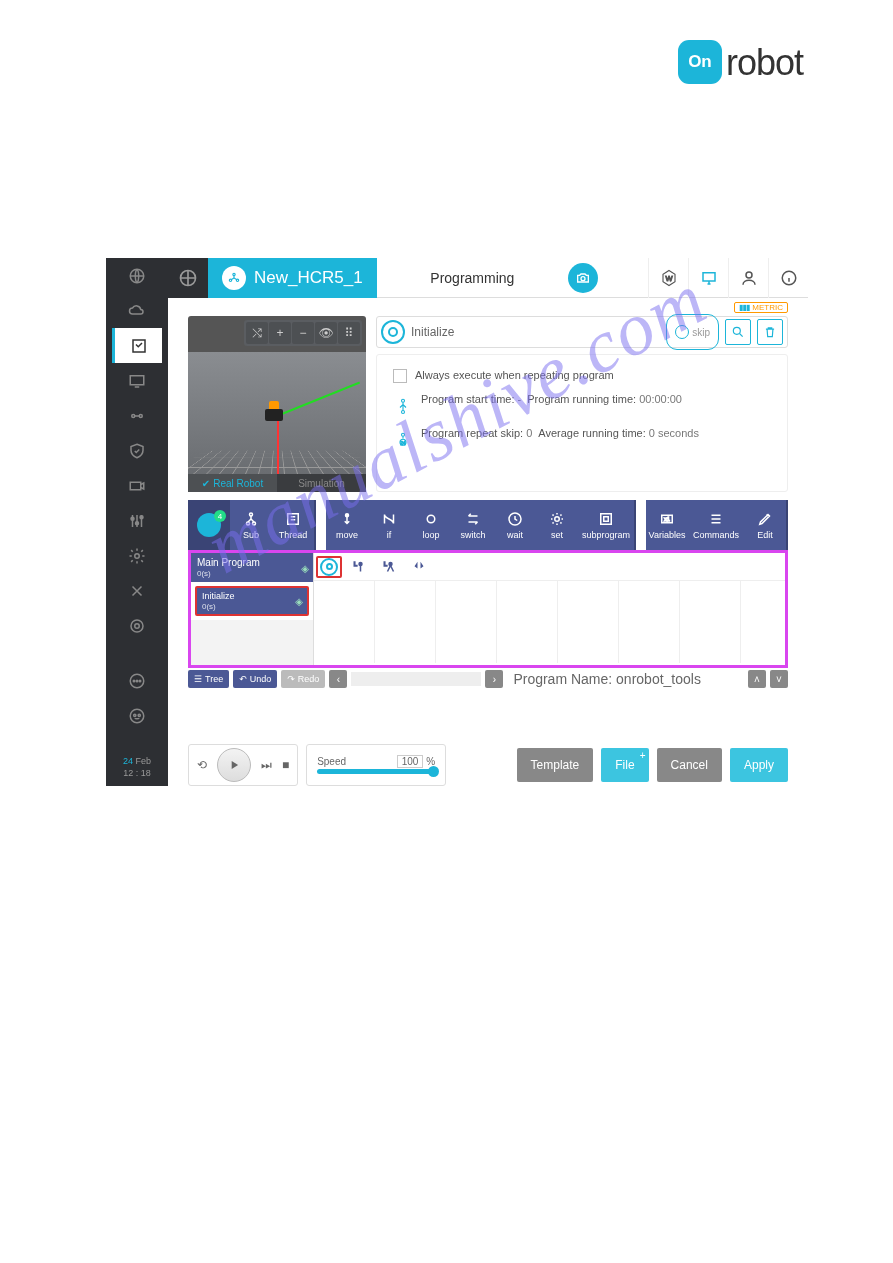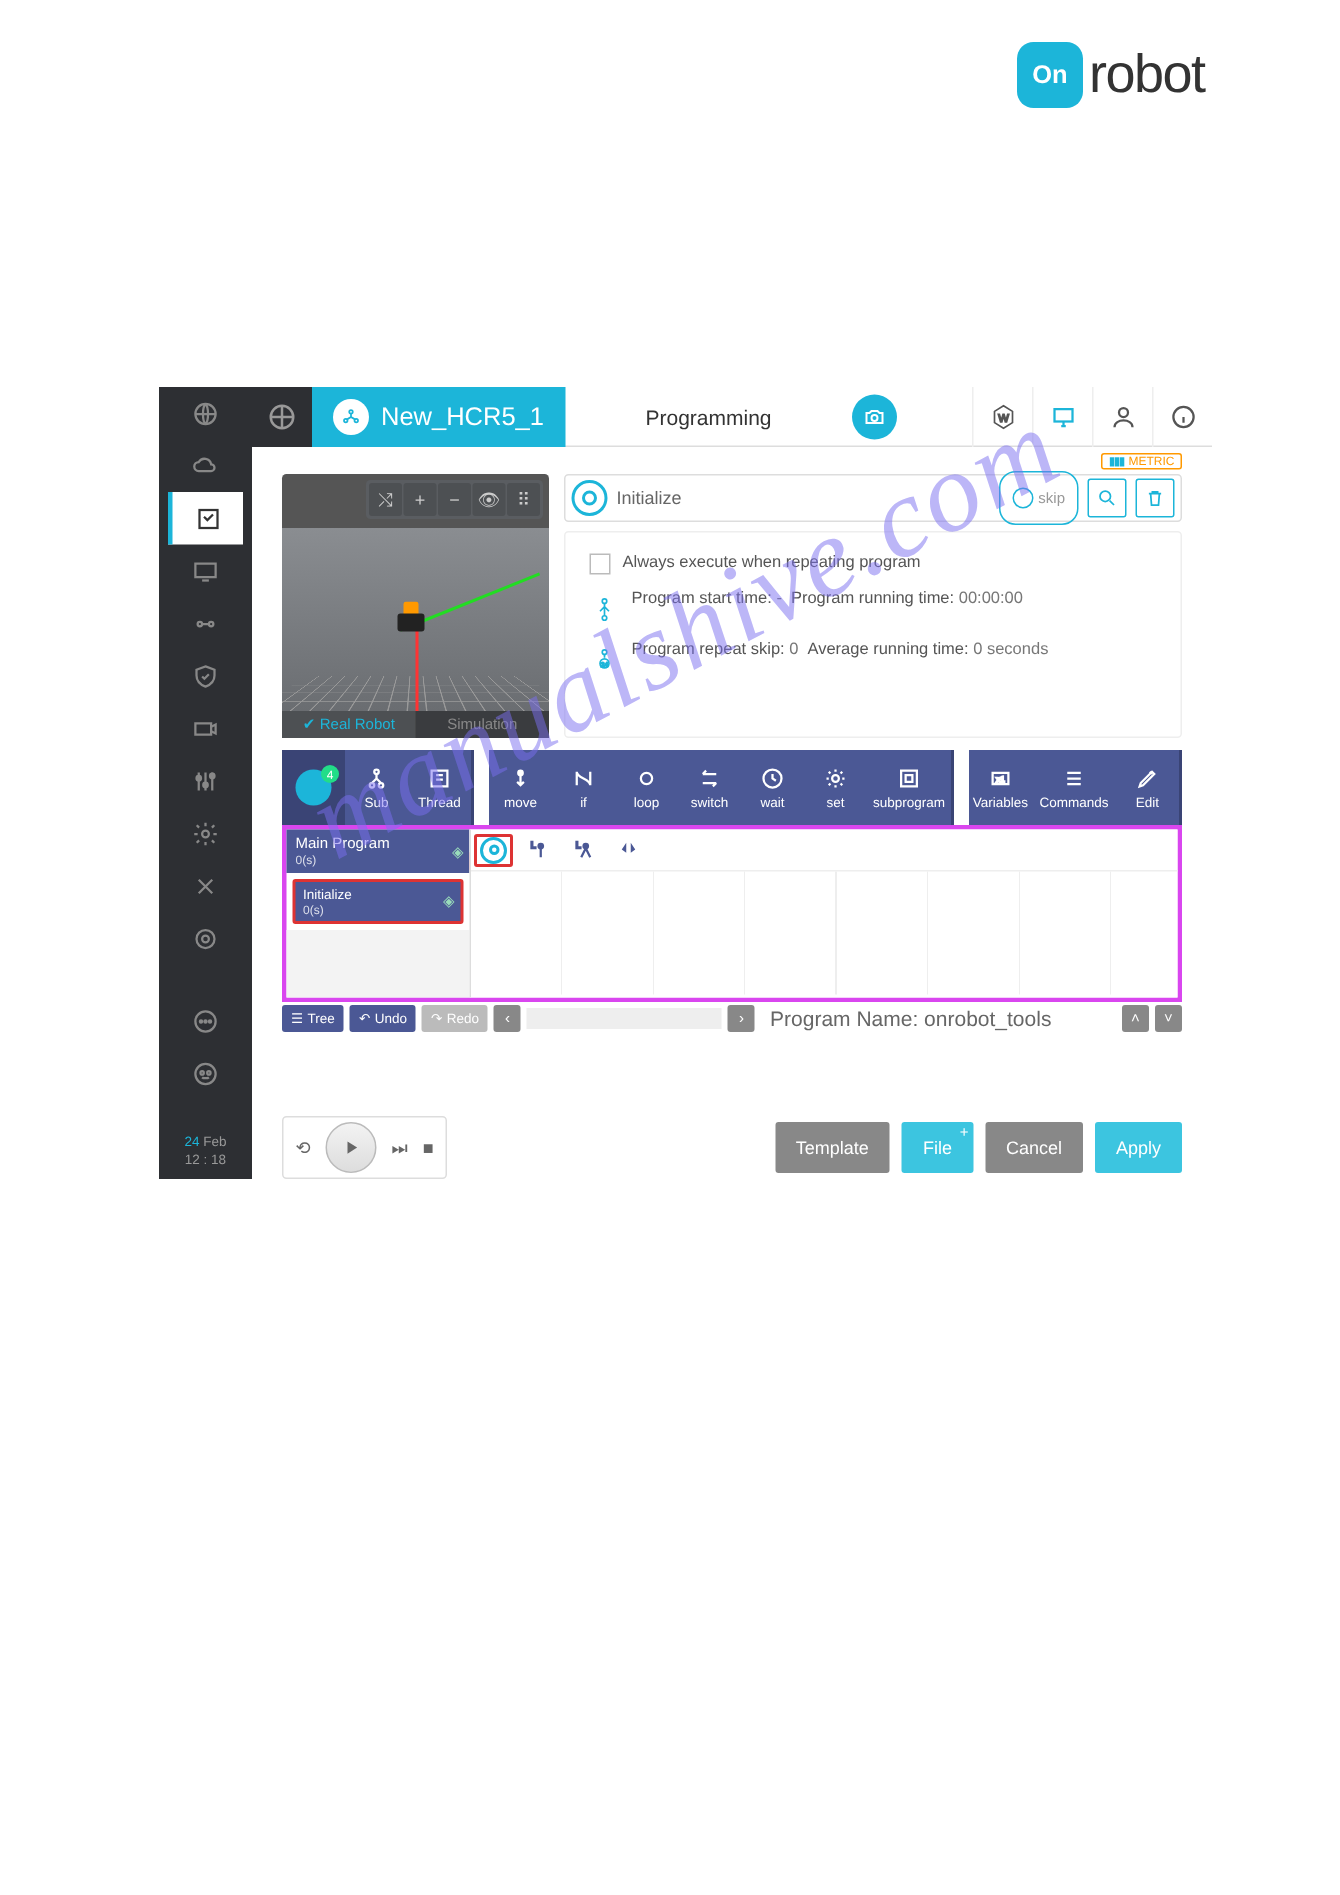--- a/index.html
+++ b/index.html
@@ -1,18 +1,18 @@
 <!DOCTYPE html>
 <html><head>
 <meta charset="utf-8">
 <style>
 * { margin: 0; padding: 0; box-sizing: border-box; font-family: Arial, sans-serif; }
 body { background: #fff; width: 893px; height: 1263px; position: relative; }
 
-.page-header { position: absolute; top: 28px; right: 90px; display: flex; align-items: flex-start; }
+.page-header { position: absolute; top: 40px; right: 90px; display: flex; align-items: flex-end; }
 .logo-badge { width: 44px; height: 44px; background: #1cb5d9; border-radius: 11px; display: flex; align-items: center; justify-content: center; color: #fff; font-weight: bold; font-size: 17px; }
 .logo-text { font-size: 36px; color: #333; margin-left: 4px; letter-spacing: -1px; }
 
 .watermark { position: absolute; top: 380px; left: 180px; pointer-events: none; z-index: 50; opacity: 0.5; }
 .watermark-text { font-size: 75px; color: #7a6ef0; transform: rotate(-28deg); letter-spacing: 2px; font-family: Georgia, serif; font-style: italic; }
 
 .app { position: absolute; top: 258px; left: 106px; width: 702px; height: 528px; background: #fff; display: flex; }
 
 .sidebar-far { width: 71px; background: #2d2f33; display: flex; flex-direction: column; align-items: center; }
 .sidebar-item { width: 50px; height: 35px; display: flex; align-items: center; justify-content: center; color: #888; cursor: pointer; }
@@ -542,20 +542,27 @@
       <div class="play-controls">
         <div class="pc-small">⟲</div>
         <div class="pc-play">
             <svg viewBox="0 0 24 24" width="14" height="14" fill="currentColor">
               <path d="M8 5v14l11-7z"></path>
             </svg>
           </div>
         <div class="pc-small">⏭</div>
         <div class="pc-small">■</div>
       </div>
+      <div class="speed-box">
+        <div class="speed-line">
+          <span>Speed</span>
+          <span><span style="border:1px solid #ccc;padding:0 4px">100</span> <span>%</span></span>
+        </div>
+        <div class="speed-bar"></div>
+      </div>
       <div class="footer-spacer"></div>
       <div class="footer-btn gray">Template</div>
       <div class="footer-btn blue">
           <span>File</span>
           <span class="plus">+</span>
         </div>
       <div class="footer-btn gray">Cancel</div>
       <div class="footer-btn blue">Apply</div>
     </div>
 

